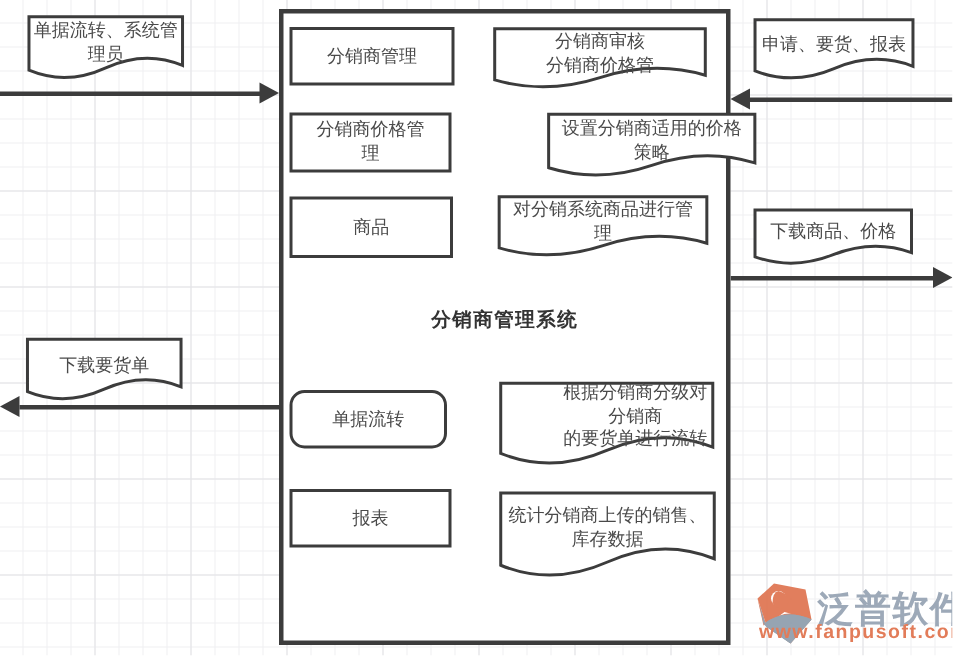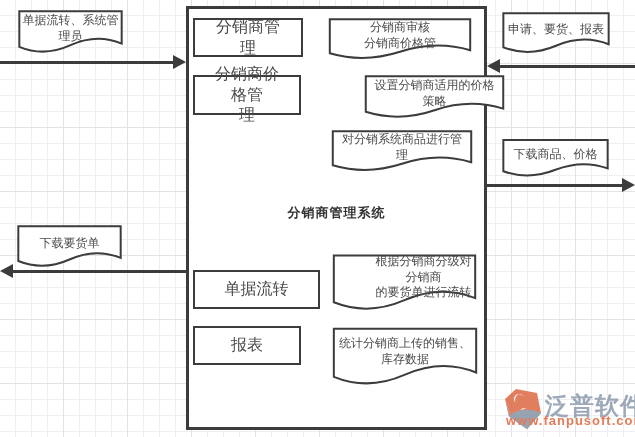--- a/index.html
+++ b/index.html
@@ -26,21 +26,21 @@
   }
   .title{
     position:absolute;left:186px;top:204px;width:301px;
     text-align:center;font-size:13px;font-weight:bold;color:#333333;
     letter-spacing:1px;
   }
   .rect{
     position:absolute;box-sizing:border-box;
     border:2px solid #3c3c3c;background:#ffffff;
     display:flex;align-items:center;justify-content:center;
-    text-align:center;font-size:16px;color:#4a4a4a;
+    text-align:center;font-size:12px;color:#4a4a4a;
     white-space:pre-line;line-height:1.3;padding:1px 14px;
   }
   .doc{
     position:absolute;box-sizing:border-box;
     display:flex;align-items:center;justify-content:center;
     text-align:center;font-size:12px;color:#4a4a4a;
     white-space:pre-line;line-height:1.3;
   }
   .doc svg{position:absolute;left:0;top:0;width:100%;height:100%;overflow:visible;}
   .doc .lbl{position:relative;z-index:1;padding:0 2px 10px 2px;}
@@ -99,21 +99,22 @@
     </svg>
     <span class="lbl">下载要货单</span>
   </div>
 
   <div class="main-box"></div>
   <div class="title">分销商管理系统</div>
 
   <div class="rect" style="left:193px;top:18px;width:110px;height:39px;">分销商管理</div>
   <div class="rect" style="left:193px;top:75px;width:108px;height:40px;">分销商价格管
 理</div>
-  <div class="rect" style="left:193px;top:270px;width:127px;height:39px;">单据流转</div>
+  <div class="rect" style="left:193px;top:131px;width:109px;height:41px;">商品</div>
+  <div class="rect" style="left:193px;top:260px;width:105px;height:39px;border-radius:10px;">单据流转</div>
   <div class="rect" style="left:193px;top:326px;width:108px;height:39px;">报表</div>
 
   <div class="doc" style="left:328px;top:18px;width:144px;height:46px;">
     <svg viewBox="0 0 120 60" preserveAspectRatio="none">
       <path d="M1.5,1.5 L118.5,1.5 L118.5,42 Q90,29 60,44 Q30,59 1.5,46 Z" fill="#ffffff" stroke="#3c3c3c" stroke-width="2" vector-effect="non-scaling-stroke"></path>
     </svg>
     <span class="lbl">分销商审核
 分销商价格管</span>
   </div>
 

